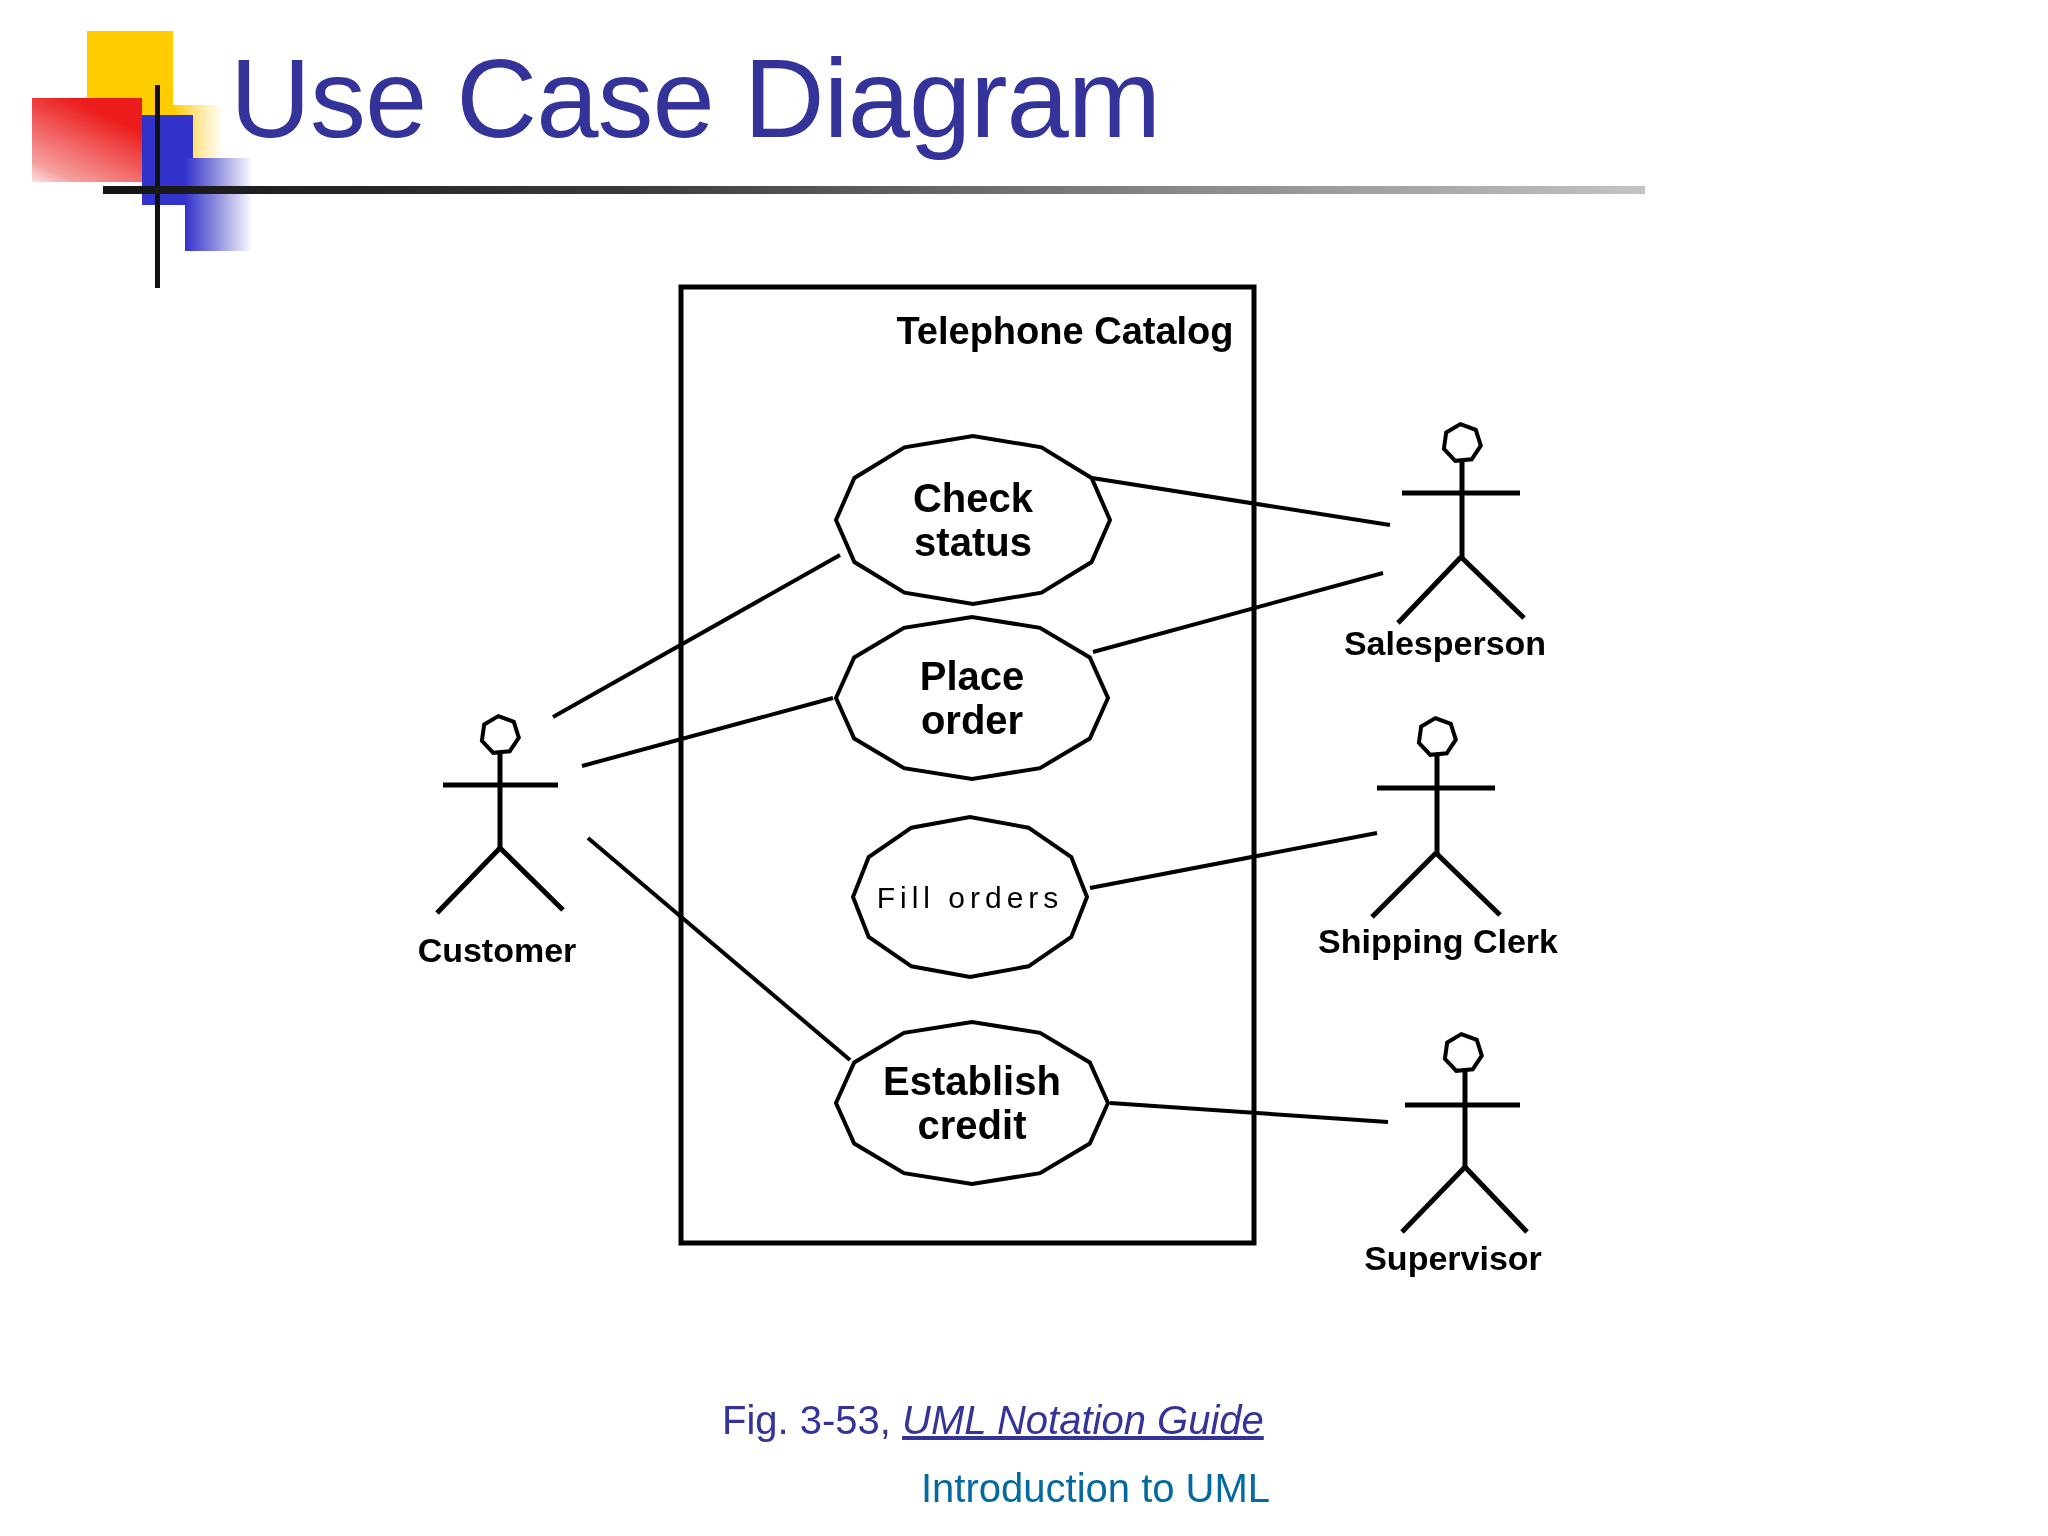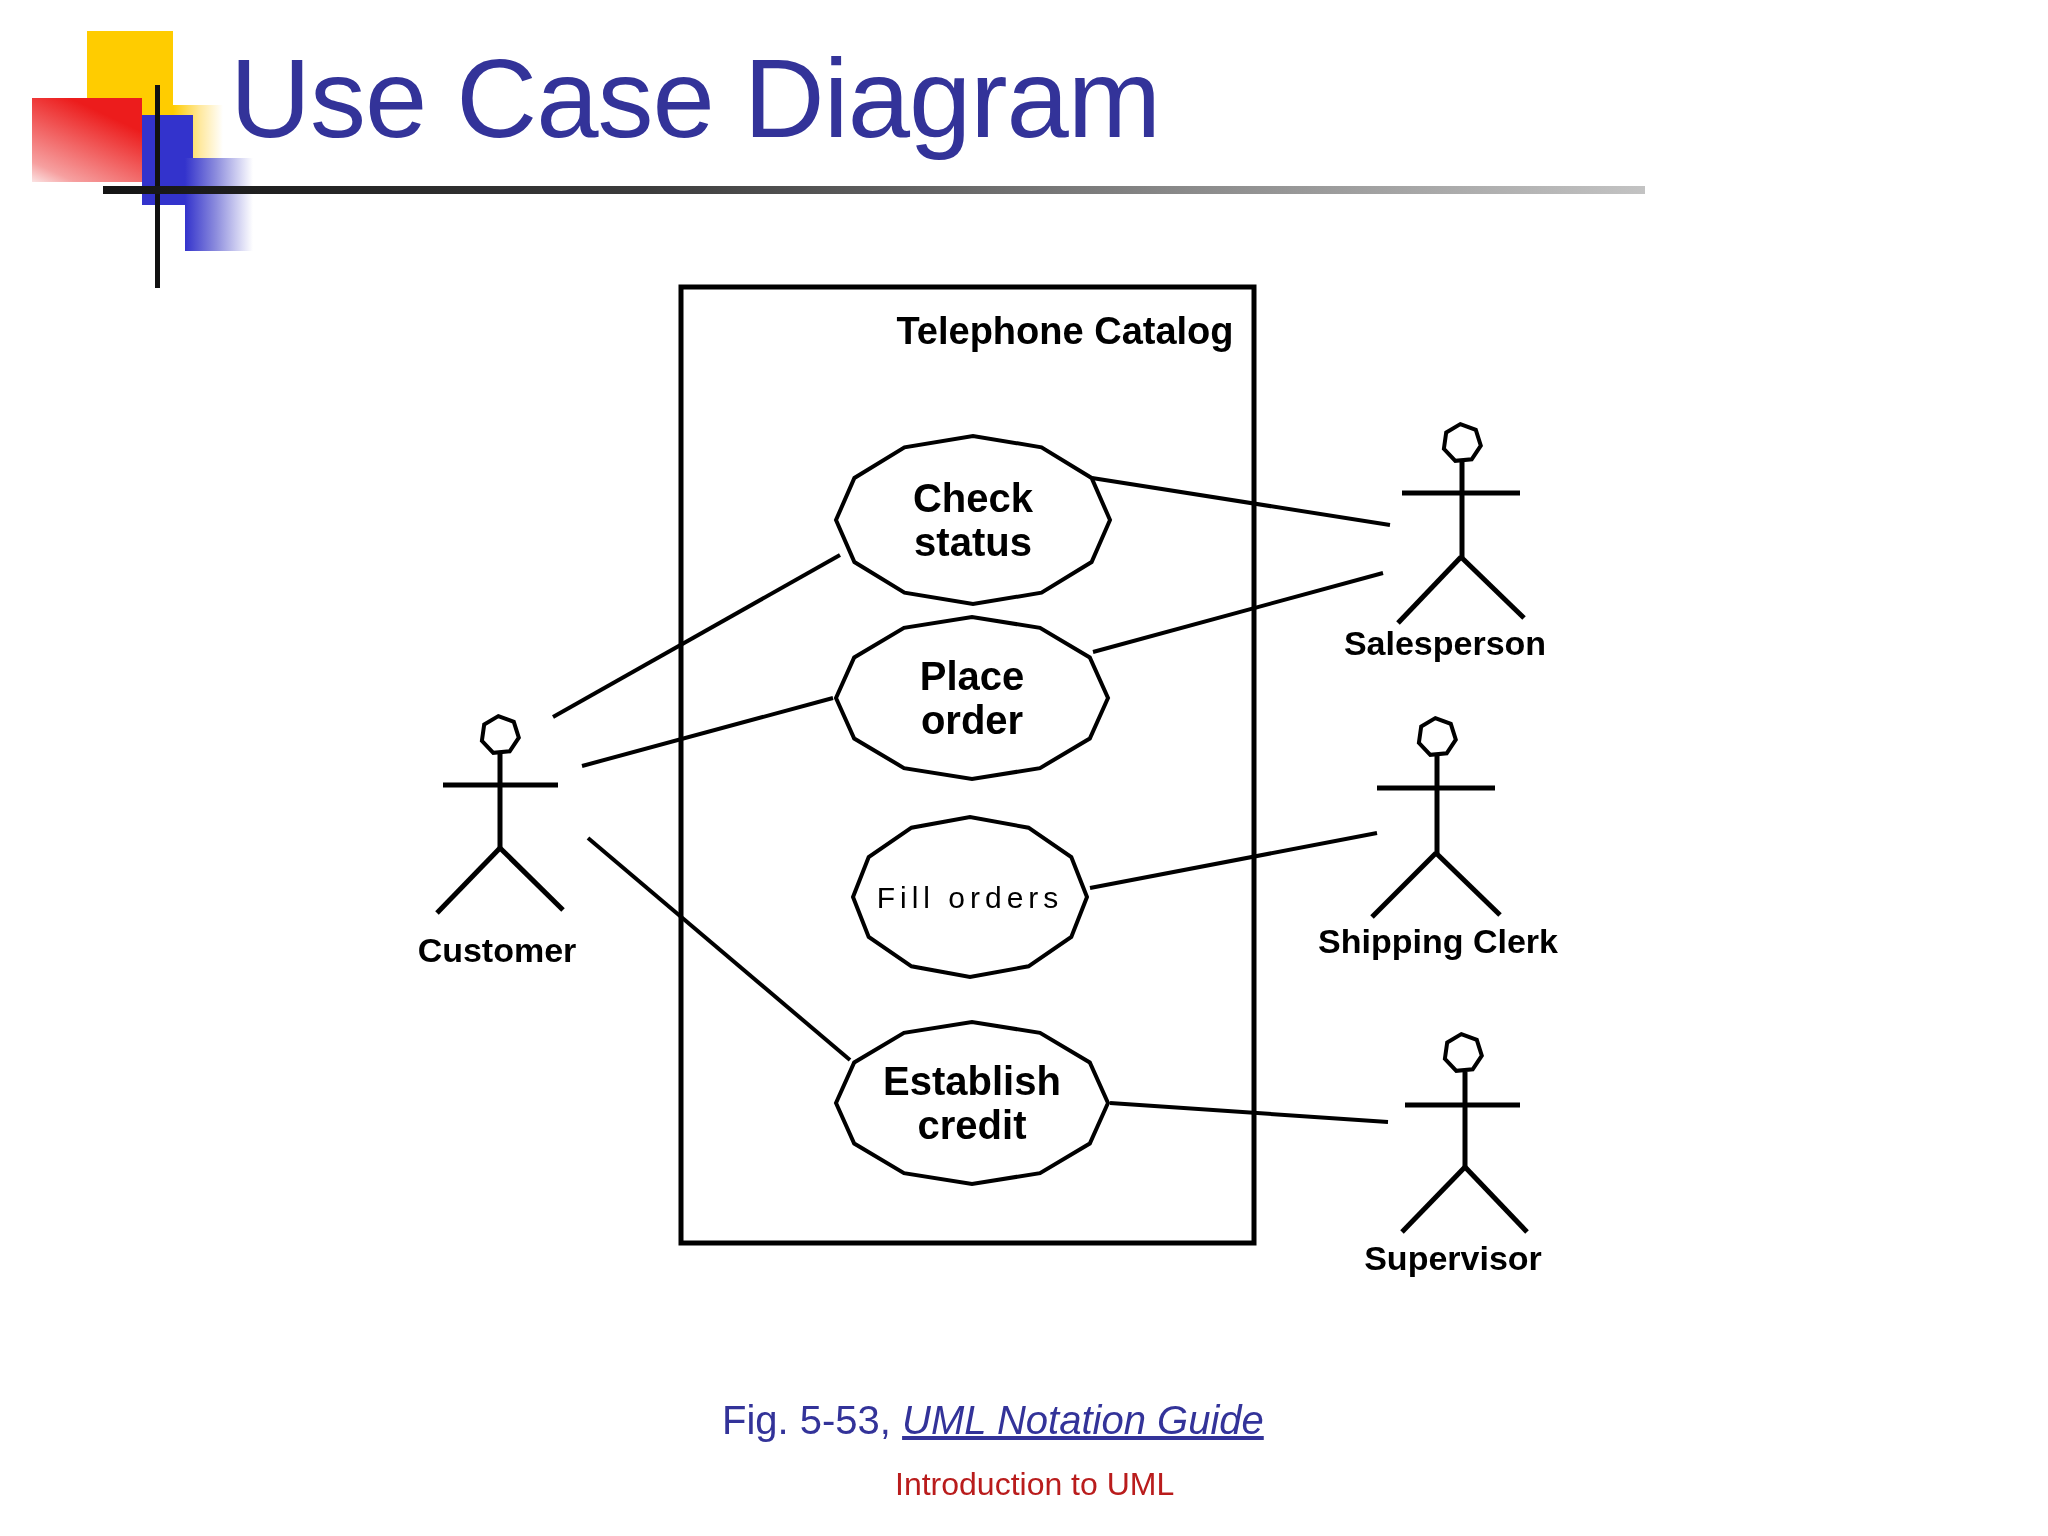--- a/index.html
+++ b/index.html
@@ -33,21 +33,21 @@
   .head{stroke:#000;stroke-width:4;fill:#fff;}
   text{fill:#000;}
   .sys-label{font:bold 38px "Liberation Sans",sans-serif;text-anchor:middle;}
   .uc-label{font:bold 40px "Liberation Sans",sans-serif;text-anchor:middle;}
   .uc-label-thin{font:400 30px "Liberation Sans",sans-serif;letter-spacing:5px;text-anchor:middle;}
   .actor-label{font:bold 34px "Liberation Sans",sans-serif;text-anchor:middle;}
 
   
   .fig-caption{position:absolute;left:722px;top:1398px;font-size:40px;color:#333399;white-space:nowrap;}
   .fig-caption .ital{font-style:italic;text-decoration:underline;}
-  .footer-text{position:absolute;left:895px;top:1466px;font-size:32px;color:#b91c1c;white-space:nowrap;}
+  .footer-text{position:absolute;left:921px;top:1466px;font-size:40px;color:#0369a1;white-space:nowrap;}
   .page-number{position:absolute;left:1878px;top:1466px;font-size:40px;color:#ec4899;}
 </style>
 </head>
 <body>
 
 <div class="slide">
 
   <div class="deco deco-yellow"></div>
   <div class="deco deco-yellow-fade"></div>
   <div class="deco deco-red"></div>
@@ -125,18 +125,18 @@
       <polygon class="head" points="1461.3,1034.1 1476.8,1039.9 1481.8,1055.6 1472.7,1069.3 1456.3,1070.8 1444.9,1058.8 1447.2,1042.5"></polygon>
       <line x1="1465" y1="1072" x2="1465" y2="1167" class="actor"></line>
       <line x1="1405" y1="1105" x2="1520" y2="1105" class="actor"></line>
       <line x1="1465" y1="1167" x2="1402" y2="1232" class="actor"></line>
       <line x1="1465" y1="1167" x2="1527" y2="1232" class="actor"></line>
       <text x="1453" y="1270" class="actor-label">Supervisor</text>
     </g>
   </svg>
 
   <div class="fig-caption">
-    <span>Fig. 5-53, </span><span class="ital">UML Notation Guide</span>
+    <span>Fig. 3-53, </span><span class="ital">UML Notation Guide</span>
   </div>
   <div class="footer-text">Introduction to UML</div>
   <div class="page-number">78</div>
 
 </div>
 
 </body></html>

